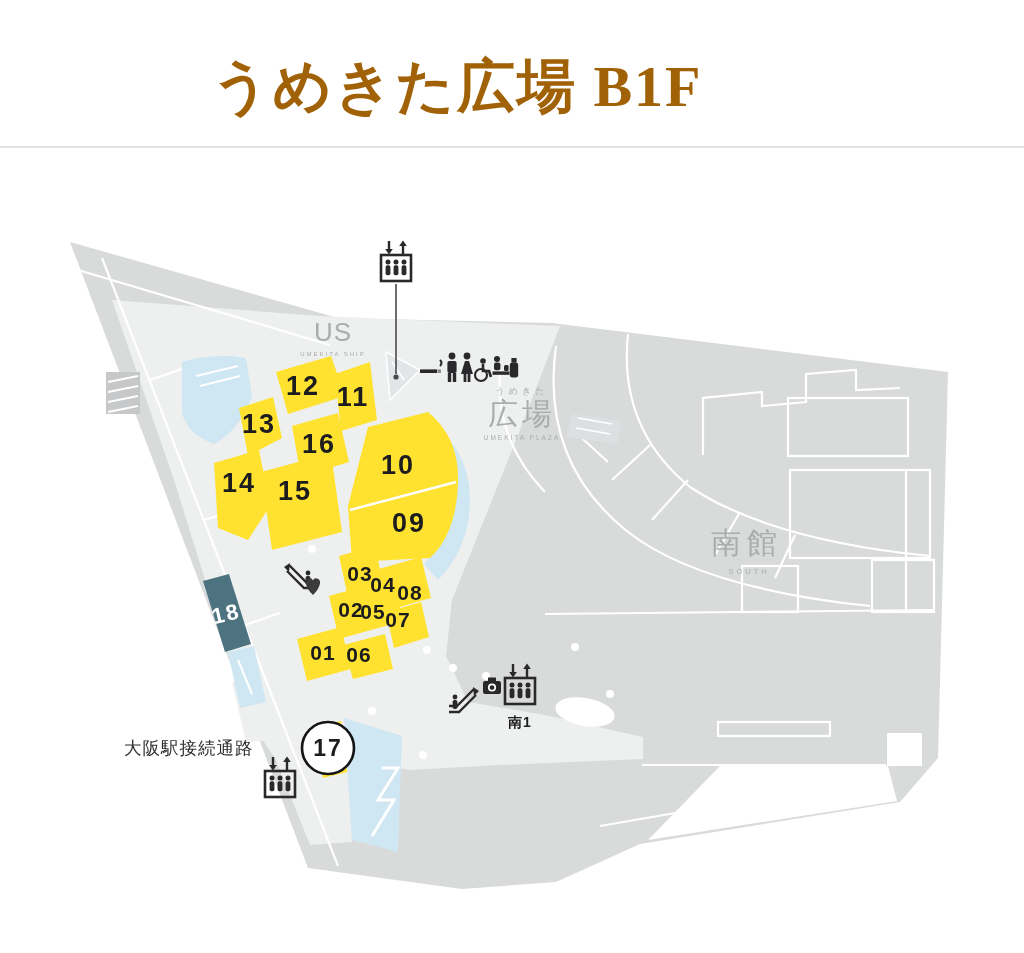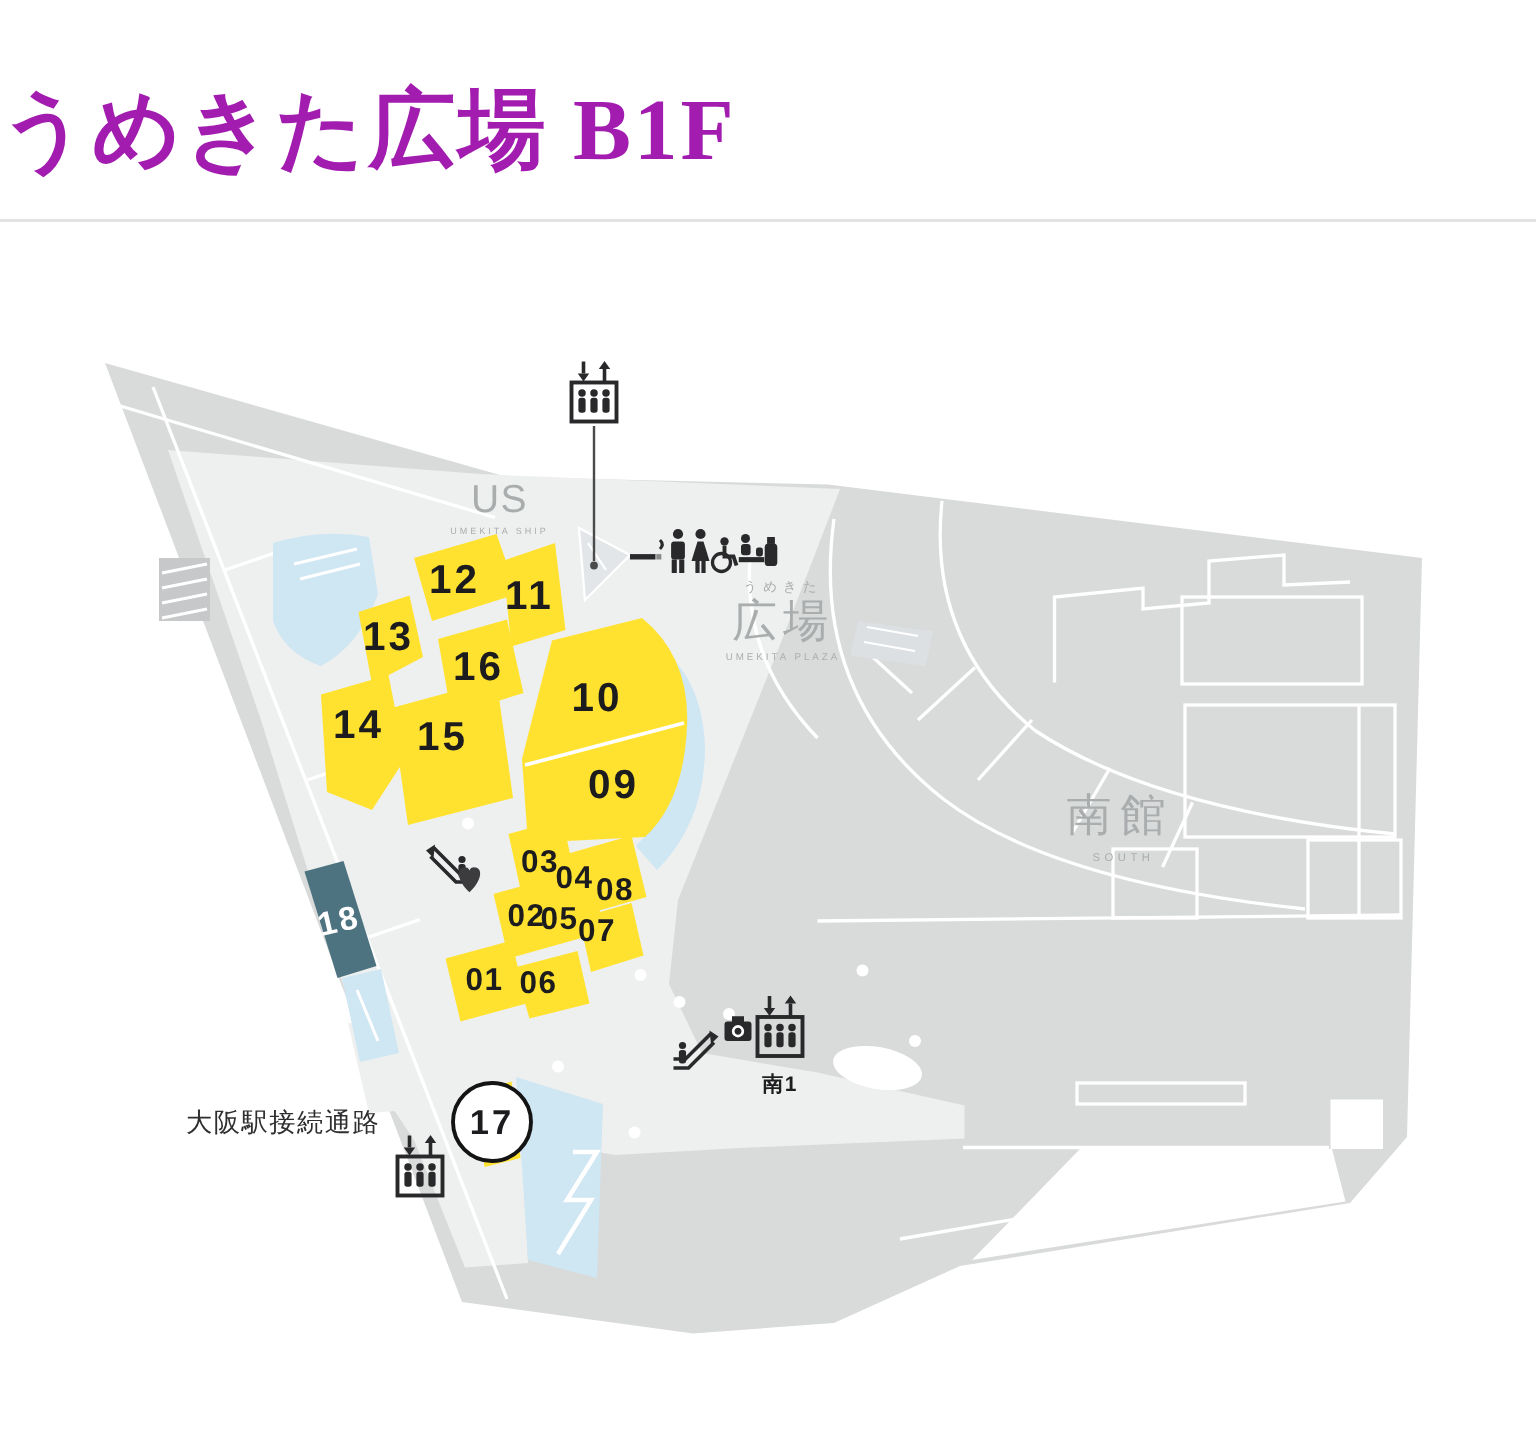--- a/index.html
+++ b/index.html
@@ -1,20 +1,20 @@
 <!DOCTYPE html>
 <html style="--yellow: #ffe22f; --teal: #4d7380; --water: #cfe6f3; --floor: #d9dada; --walkway: #eef0ef; --ink: #1c1c1e; --gray-text: #aaadae; --icon: #29292b;"><head>
 <meta charset="utf-8">
 <style>
   html,body{margin:0;padding:0;background:#ffffff;}
   body{position:relative;width:1024px;height:953px;overflow:hidden;
        font-family:"Liberation Sans","DejaVu Sans",sans-serif;}
-  .title{position:absolute;left:0;top:48px;width:914px;
+  .title{position:absolute;left:0;top:48px;width:914px;text-align:center;
          font-family:"Liberation Serif","DejaVu Serif",serif;
-         font-size:58px;font-weight:600;letter-spacing:2px;color:#a21caf;}
+         font-size:58px;font-weight:600;letter-spacing:2px;color:#a16207;}
   .divider{position:absolute;left:0;top:146px;width:1024px;height:0;
            border-top:2px solid #e3e3e4;}
   .map-wrap{position:absolute;left:0;top:0;width:1024px;height:953px;}
   svg text{font-family:"Liberation Sans","DejaVu Sans",sans-serif;}
   .shop-num{font-weight:700;fill:var(--ink,#1c1c1e);letter-spacing:2px;}
   .big{font-size:27px;}
   .small{font-size:21px;letter-spacing:1px;}
   .gray-label{fill:var(--gray-text,#aaadae);}
   :root{--yellow:#ffe22f;--teal:#4d7380;--water:#cfe6f3;--floor:#d9dada;
         --walkway:#eef0ef;--ink:#1c1c1e;--gray-text:#aaadae;--icon:#29292b;}

